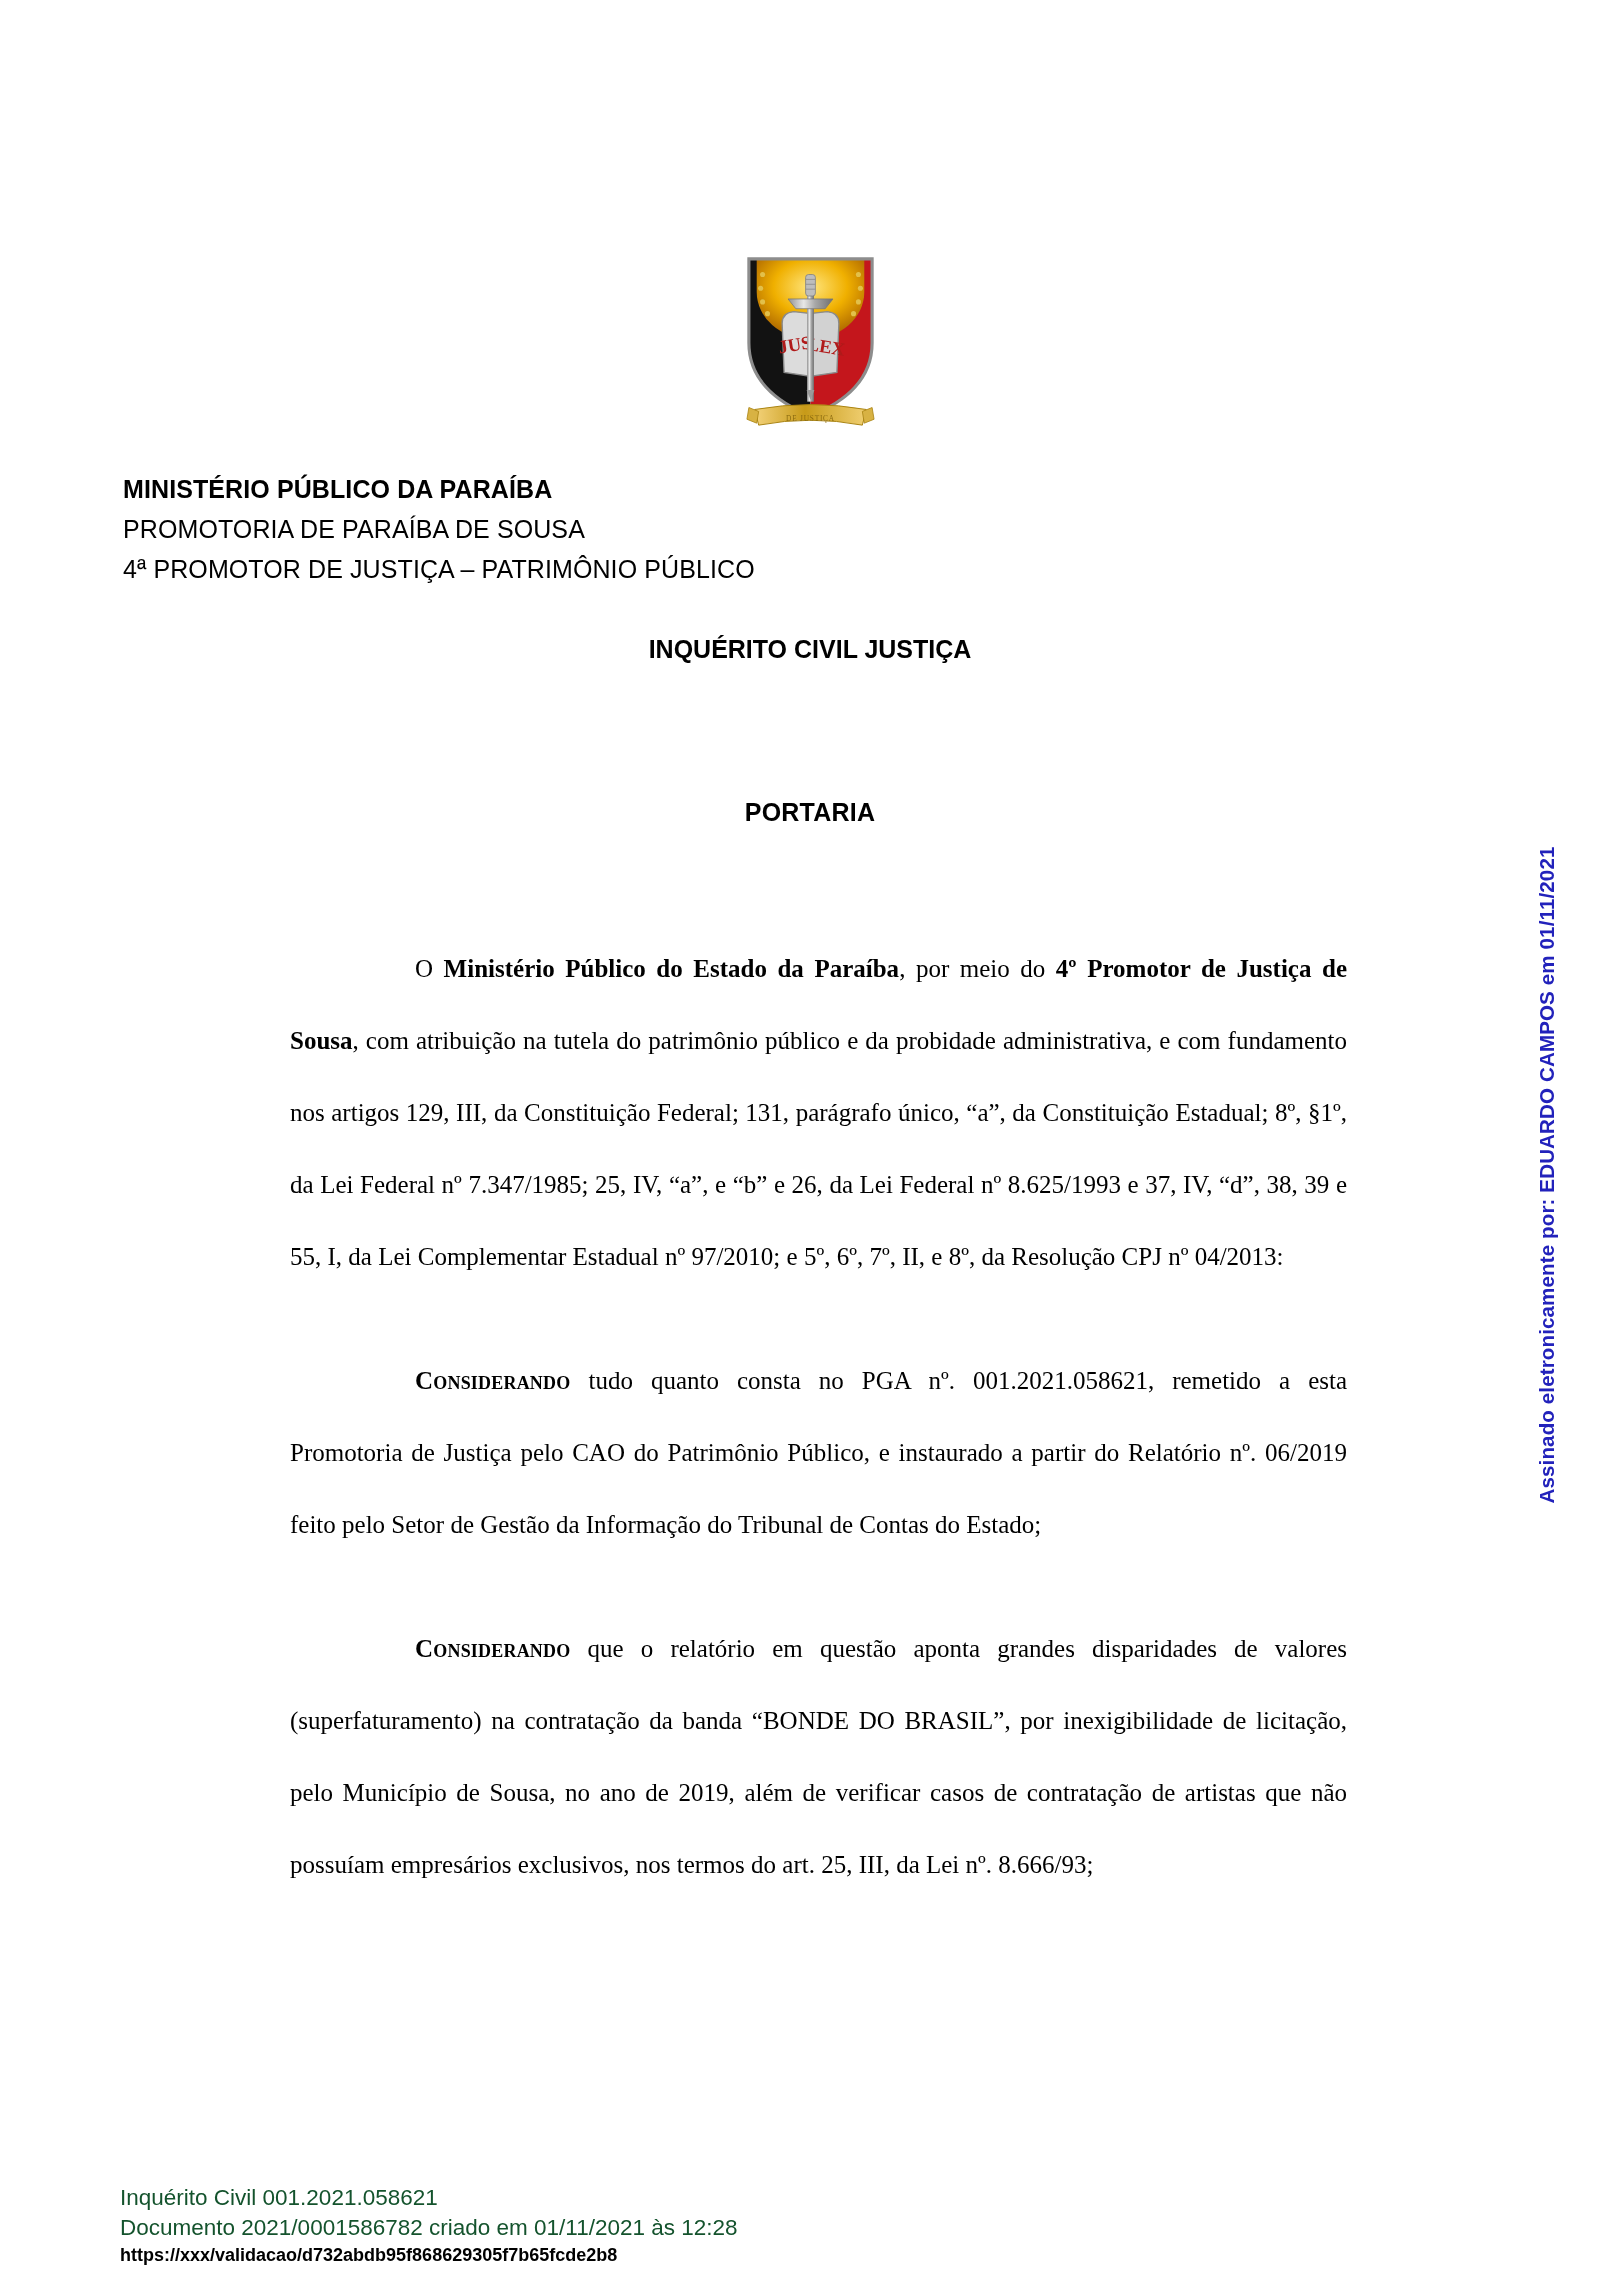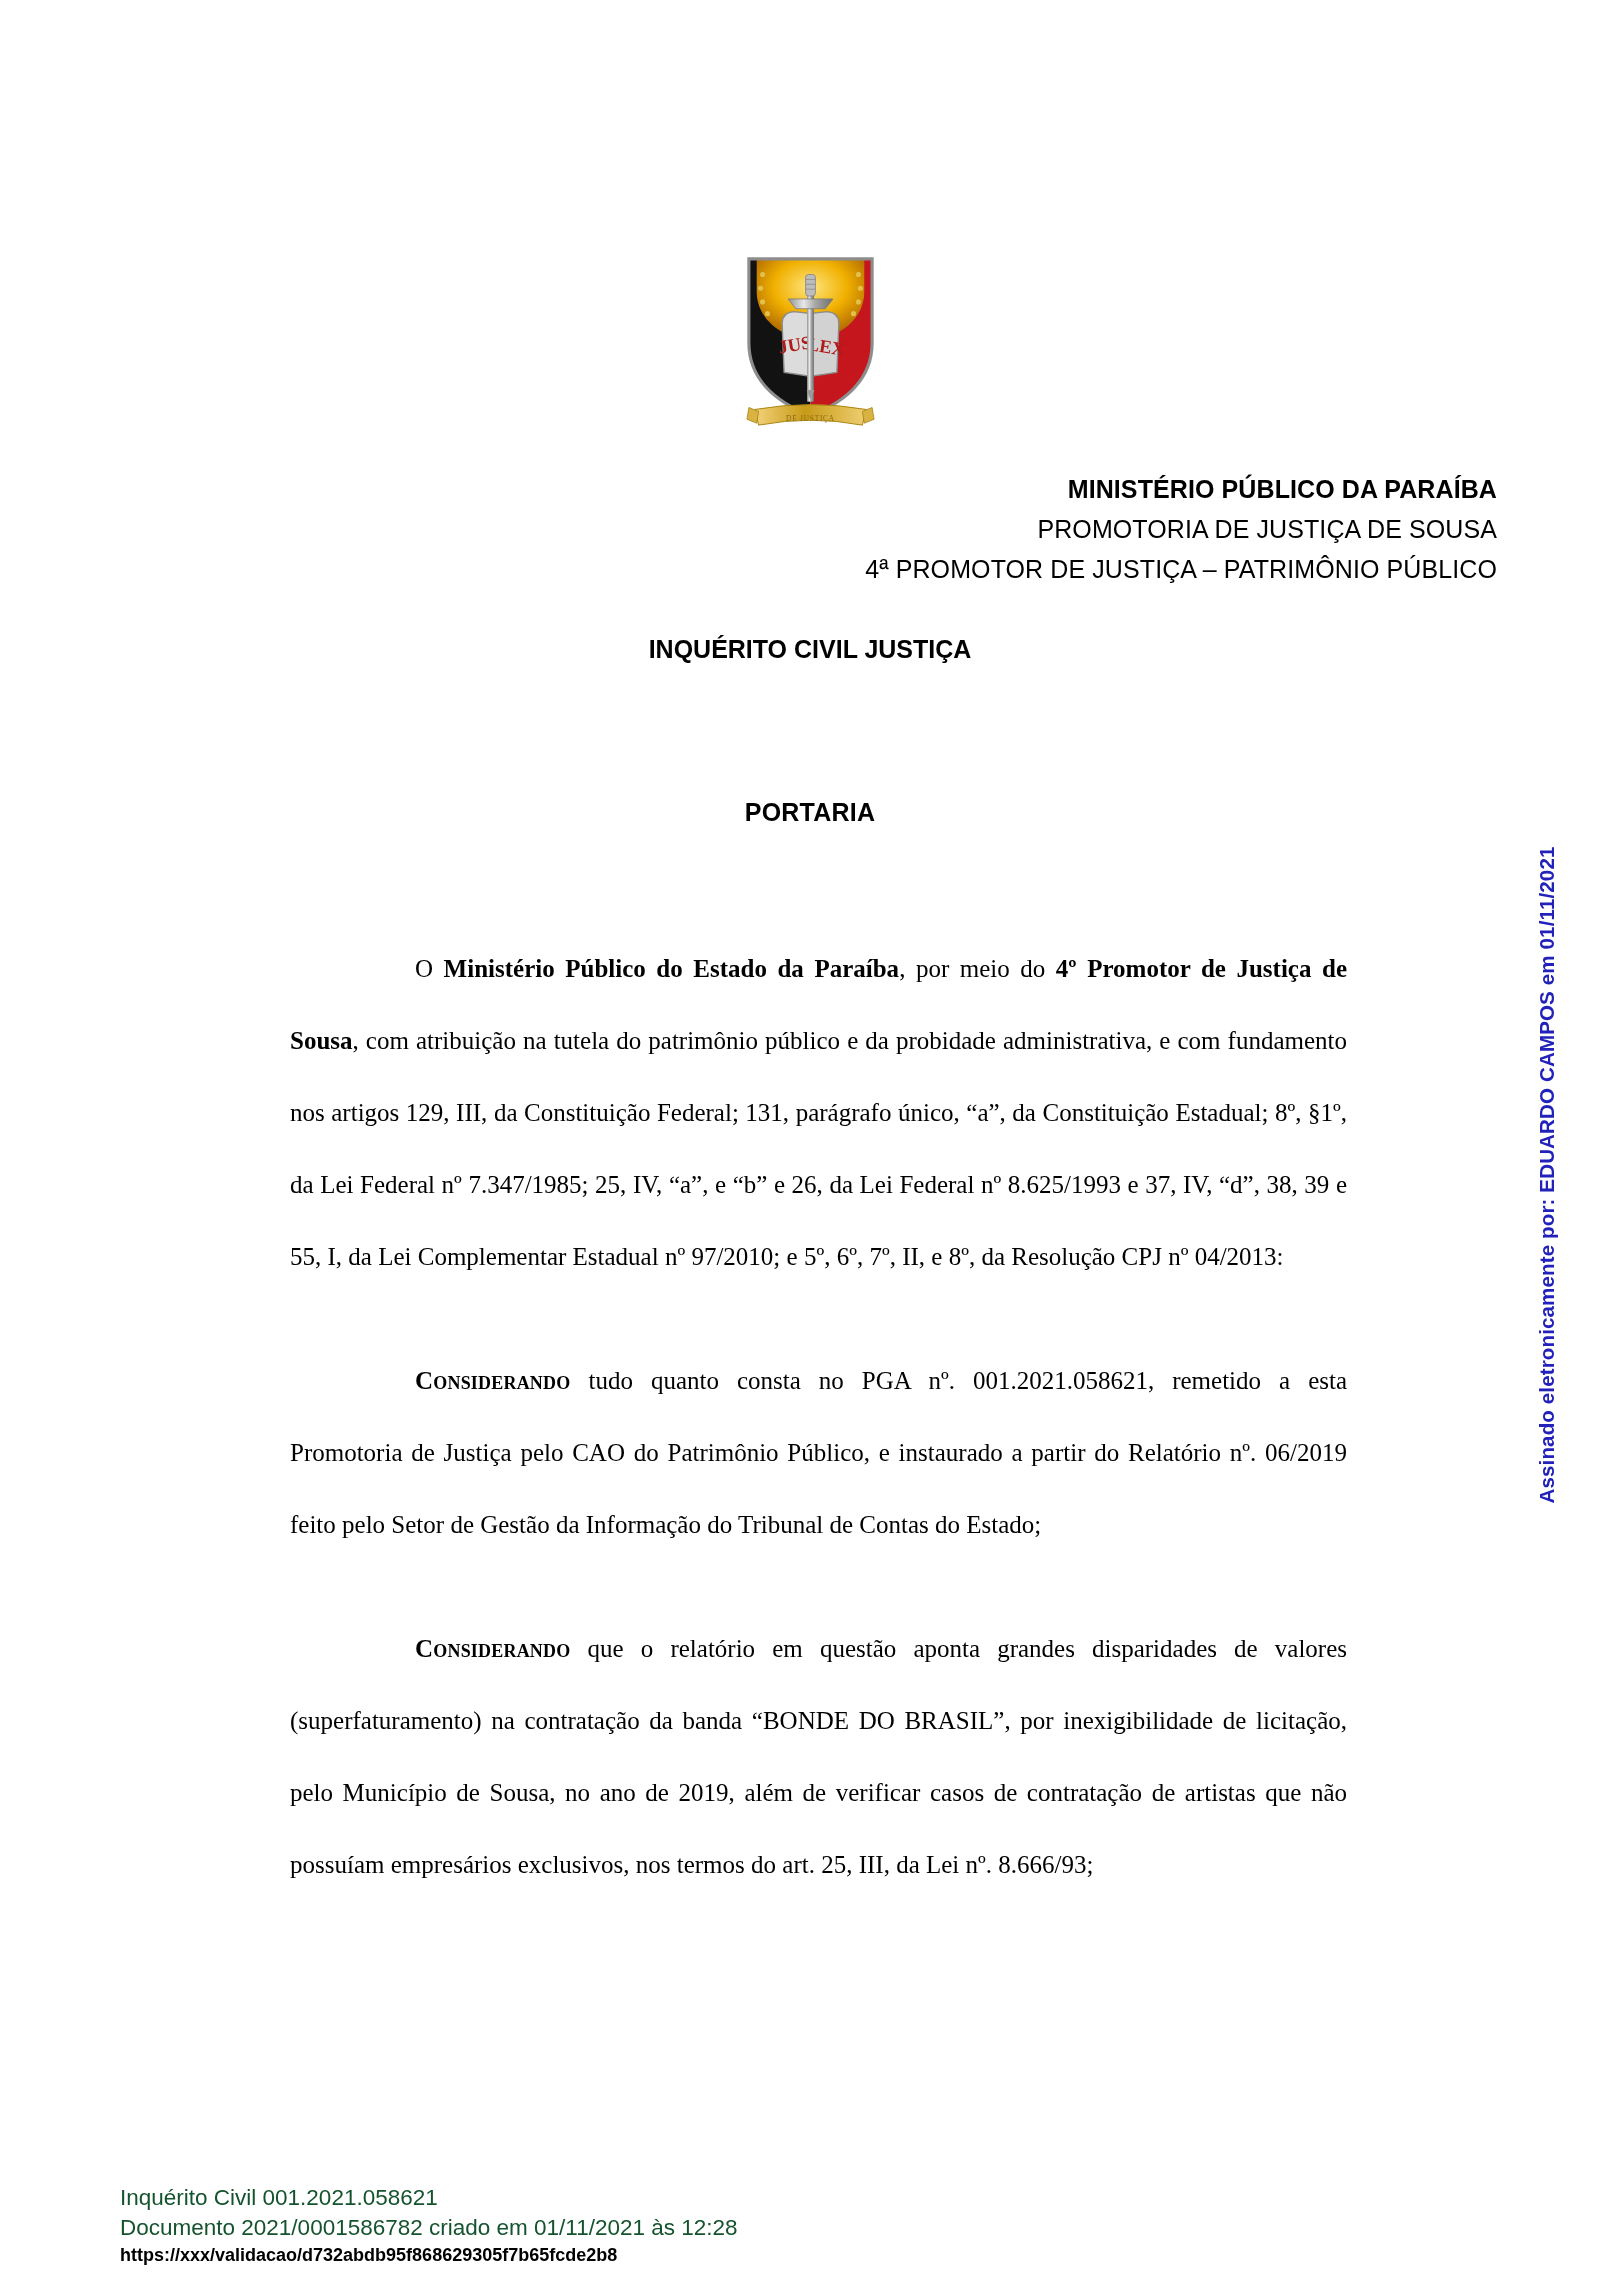--- a/index.html
+++ b/index.html
@@ -36,21 +36,21 @@
     height: 178px;
     position: relative;
   }
 
   
   .header-block {
     position: absolute;
     left: 123px;
     right: 123px;
     top: 469px;
-    text-align: right;
+    text-align: left;
   }
   .hdr-line {
     font-size: 25px;
     line-height: 40px;
     letter-spacing: 0.1px;
     white-space: nowrap;
   }
   .hdr-line.bold { font-weight: bold; }
 
   .doc-kind {
@@ -214,21 +214,21 @@
         <path d="M18 160 Q75 150 132 160 L128 176 Q75 166 22 176 Z" fill="url(#ribbonGrad)" stroke="#a8820f" stroke-width="1"></path>
         <path d="M12 158 L22 162 L20 174 L10 170 Z" fill="#d8b243" stroke="#a8820f" stroke-width="0.8"></path>
         <path d="M138 158 L128 162 L130 174 L140 170 Z" fill="#d8b243" stroke="#a8820f" stroke-width="0.8"></path>
         <text x="75" y="172" font-family="'Liberation Serif', serif" font-size="7.5" fill="#8a6a10" text-anchor="middle" letter-spacing="0.8">DE JUSTIÇA</text>
       </svg>
     </div>
   </div>
 
   <div class="header-block">
     <div class="hdr-line bold">MINISTÉRIO PÚBLICO DA PARAÍBA</div>
-    <div class="hdr-line">PROMOTORIA DE JUSTIÇA DE SOUSA</div>
+    <div class="hdr-line">PROMOTORIA DE PARAÍBA DE SOUSA</div>
     <div class="hdr-line">4ª PROMOTOR DE JUSTIÇA – PATRIMÔNIO PÚBLICO</div>
   </div>
 
   <div class="doc-kind">INQUÉRITO CIVIL JUSTIÇA</div>
 
   <div class="portaria">PORTARIA</div>
 
   <div class="body-block">
     <p class="para">
       <span>O </span><b>Ministério Público do Estado da Paraíba</b><span>, por meio do </span><b>4º Promotor de Justiça de Sousa</b><span>, com atribuição na tutela do patrimônio público e da probidade administrativa, e com fundamento nos artigos 129, III, da Constituição Federal; 131, parágrafo único, “a”, da Constituição Estadual; 8º, §1º, da Lei Federal nº 7.347/1985; 25, IV, “a”, e “b” e 26, da Lei Federal nº 8.625/1993 e 37, IV, “d”, 38, 39 e 55, I, da Lei Complementar Estadual nº 97/2010; e 5º, 6º, 7º, II, e 8º, da Resolução CPJ nº 04/2013:</span>

